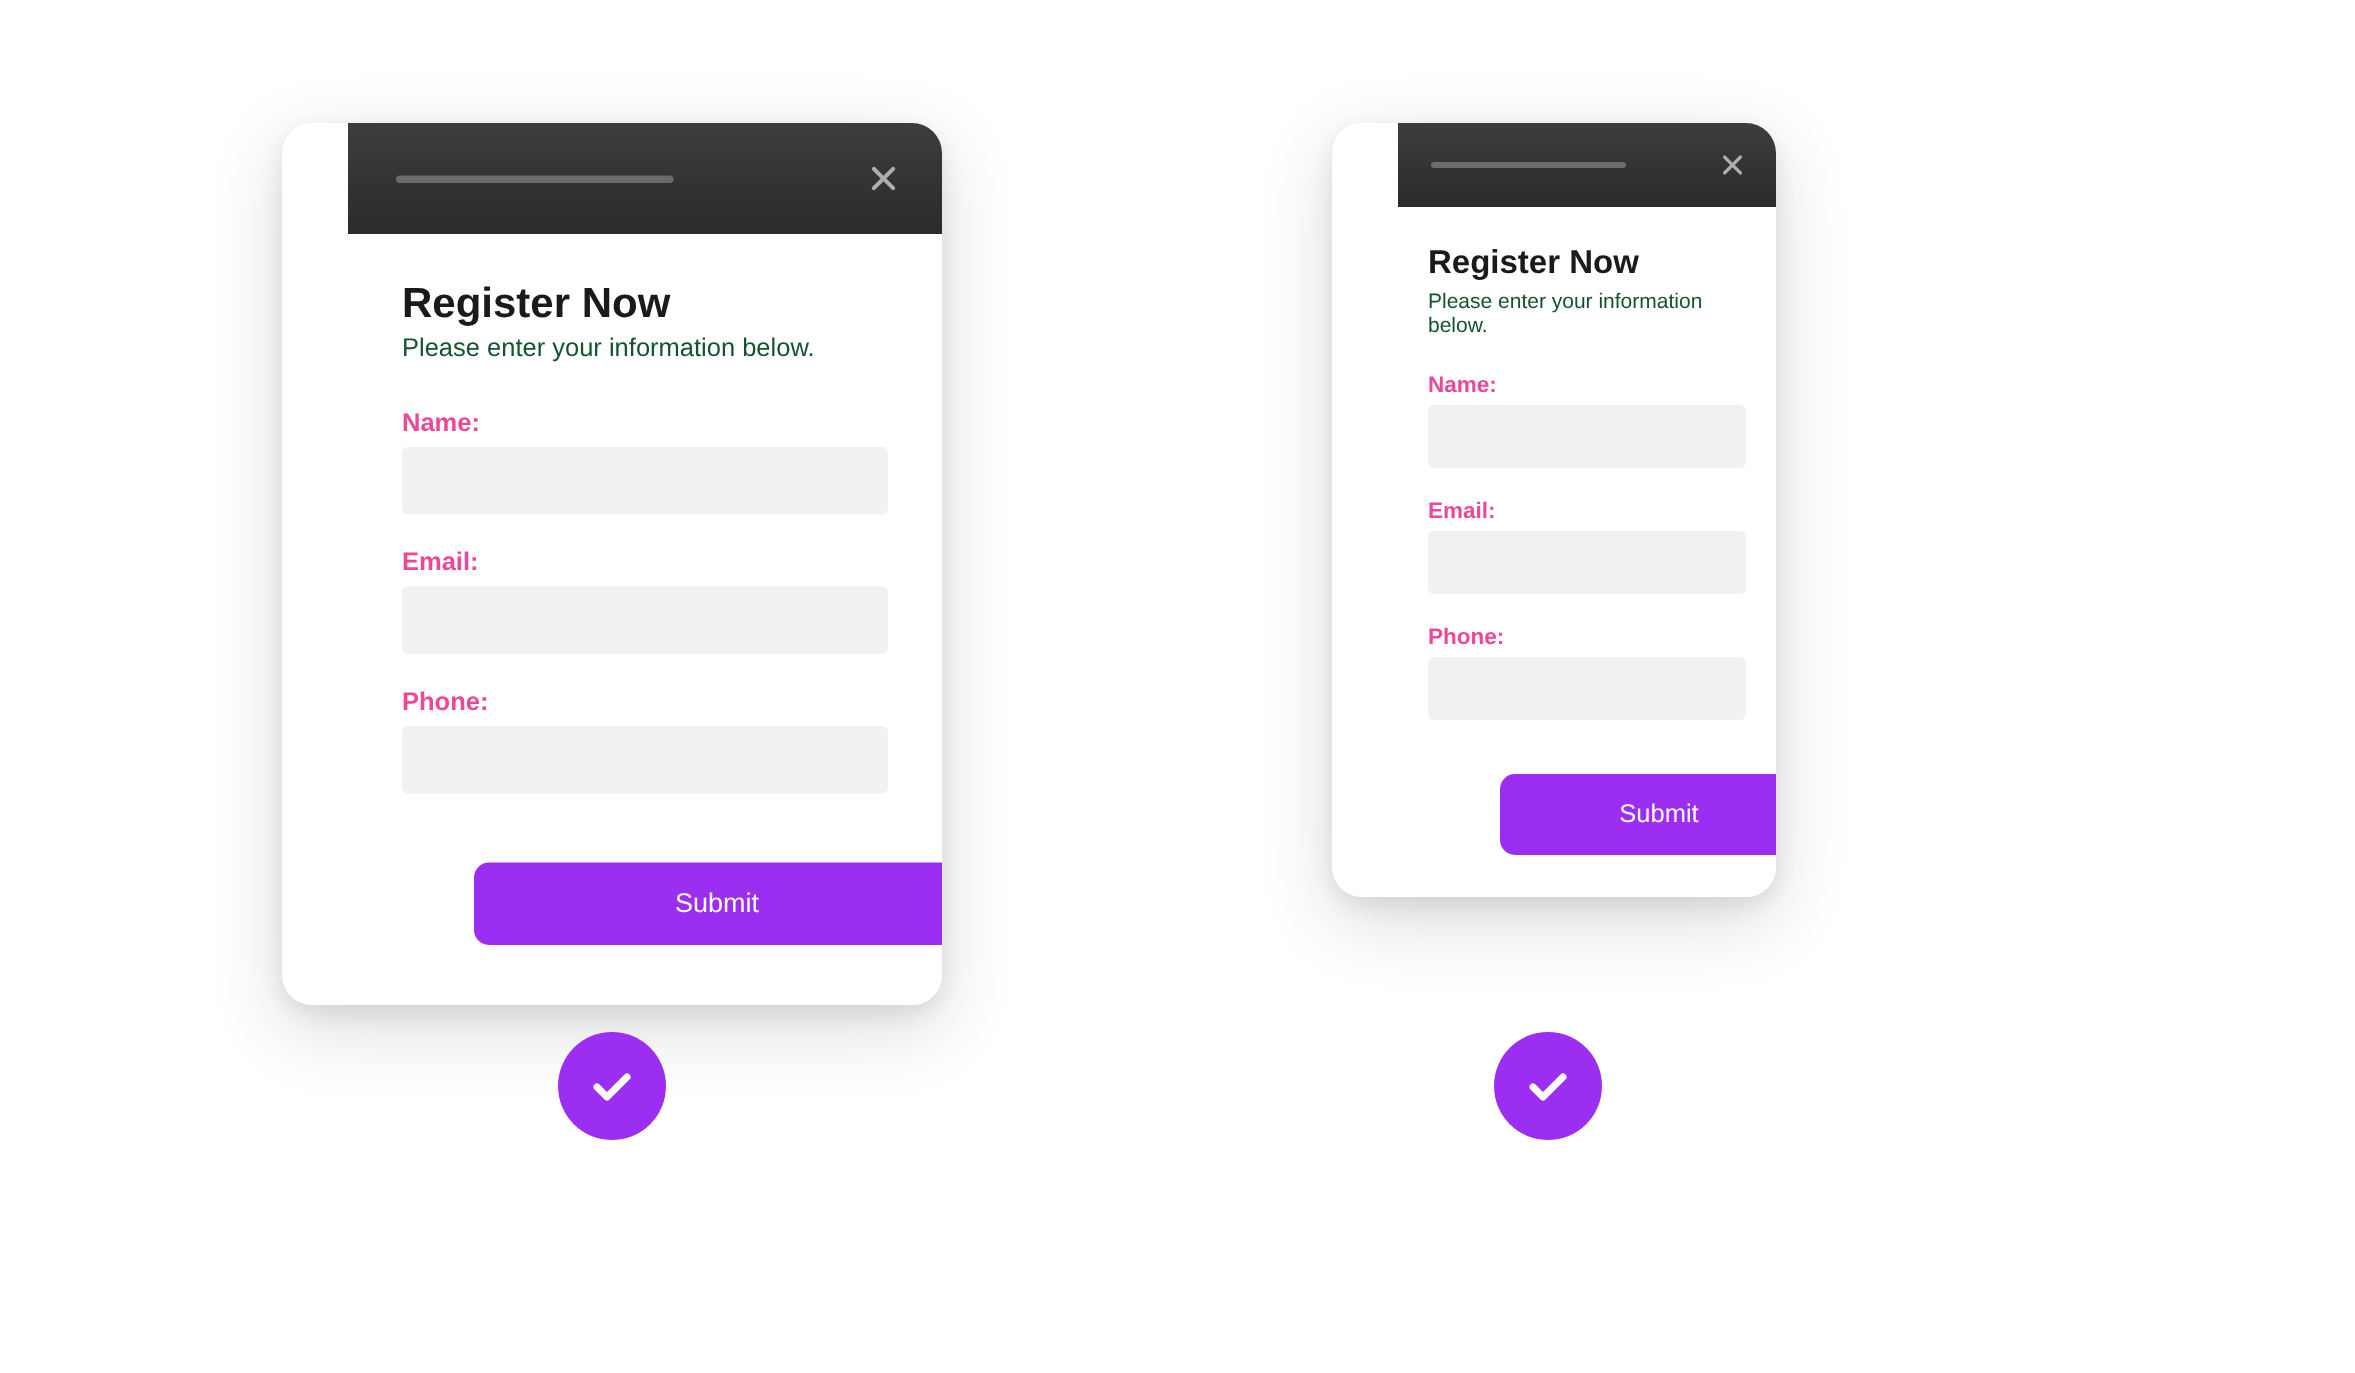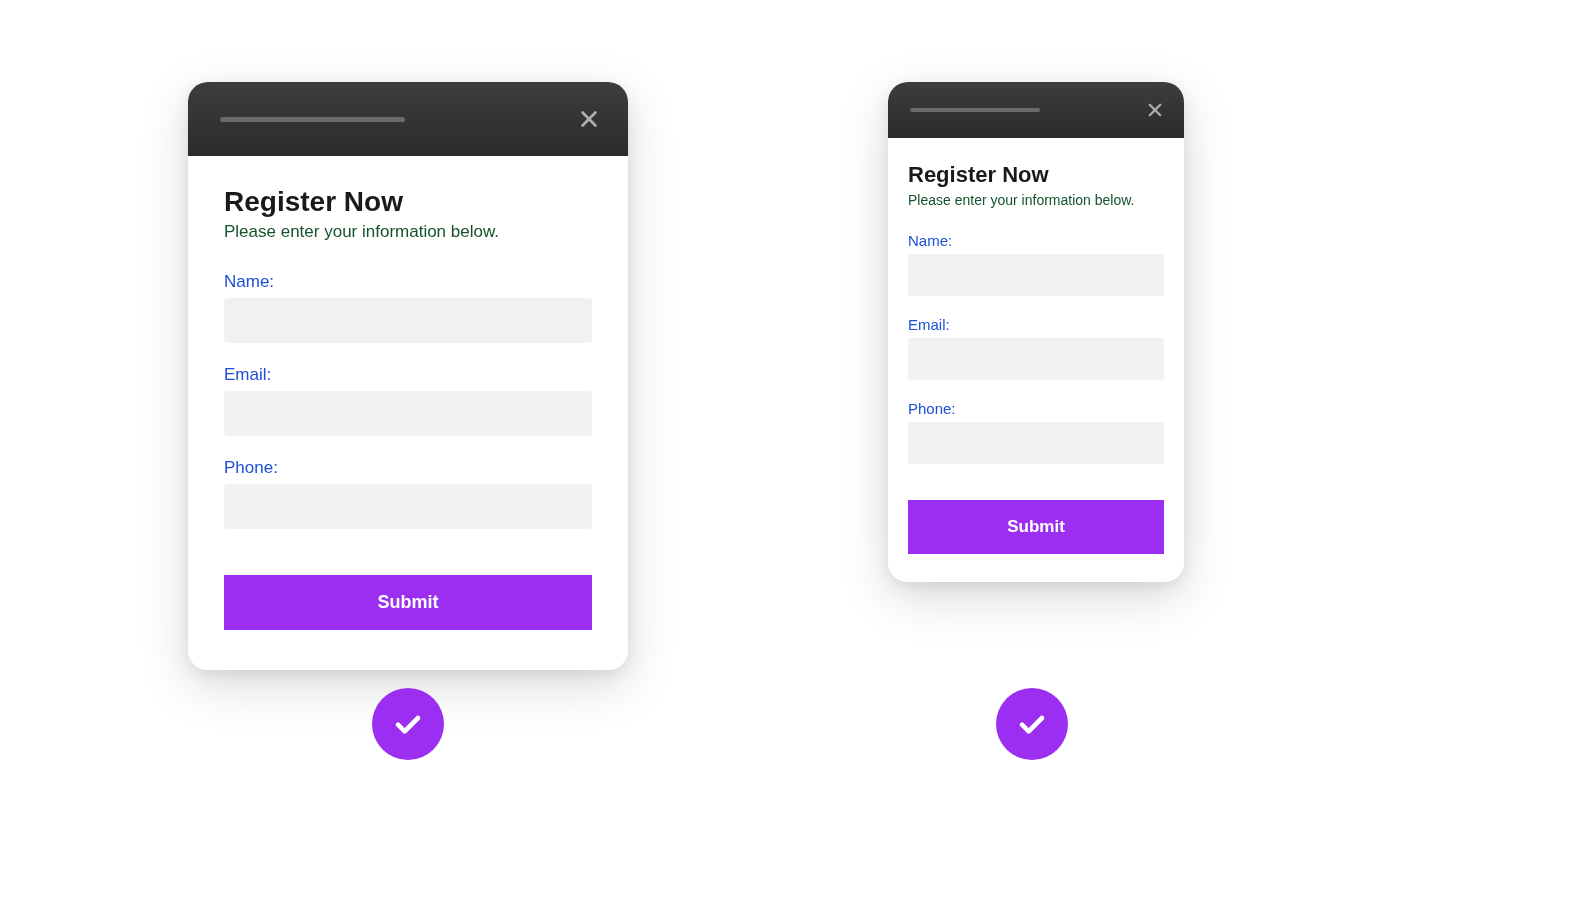--- a/index.html
+++ b/index.html
@@ -19,20 +19,21 @@
       gap: 260px;
       padding-top: 82px;
       padding-left: 188px;
       align-items: flex-start;
     }
     .modal {
       background: #ffffff;
       border-radius: 20px;
       overflow: hidden;
       box-shadow: 0 15px 50px rgba(0,0,0,0.15), 0 5px 15px rgba(0,0,0,0.08);
+      padding-left: 44px;
     }
     .modal.large {
       width: 440px;
     }
     .modal.small {
       width: 296px;
     }
     .modal-header {
       background: linear-gradient(to bottom, #3d3d3d, #2b2b2b);
       display: flex;
@@ -108,22 +109,22 @@
     }
     .field {
     }
     .modal.large .field {
       margin-bottom: 22px;
     }
     .modal.small .field {
       margin-bottom: 20px;
     }
     .field-label {
-      font-weight: 400;
-      color: #1d4ed8;
+      font-weight: 700;
+      color: #ec4899;
       display: block;
     }
     .modal.large .field-label {
       font-size: 17px;
       margin-bottom: 6px;
     }
     .modal.small .field-label {
       font-size: 15px;
       margin-bottom: 5px;
     }
@@ -138,23 +139,24 @@
     .modal.large .field-input {
       height: 45px;
     }
     .modal.small .field-input {
       height: 42px;
     }
     .submit-btn {
       width: 100%;
       border: none;
       color: #ffffff;
-      font-weight: 700;
-      border-radius: 0;
+      font-weight: 400;
+      border-radius: 10px;
       cursor: pointer;
+      margin-left: 48px;
     }
     .modal.large .submit-btn {
       height: 55px;
       font-size: 18px;
       margin-top: 24px;
     }
     .modal.small .submit-btn {
       height: 54px;
       font-size: 17px;
       margin-top: 16px;

